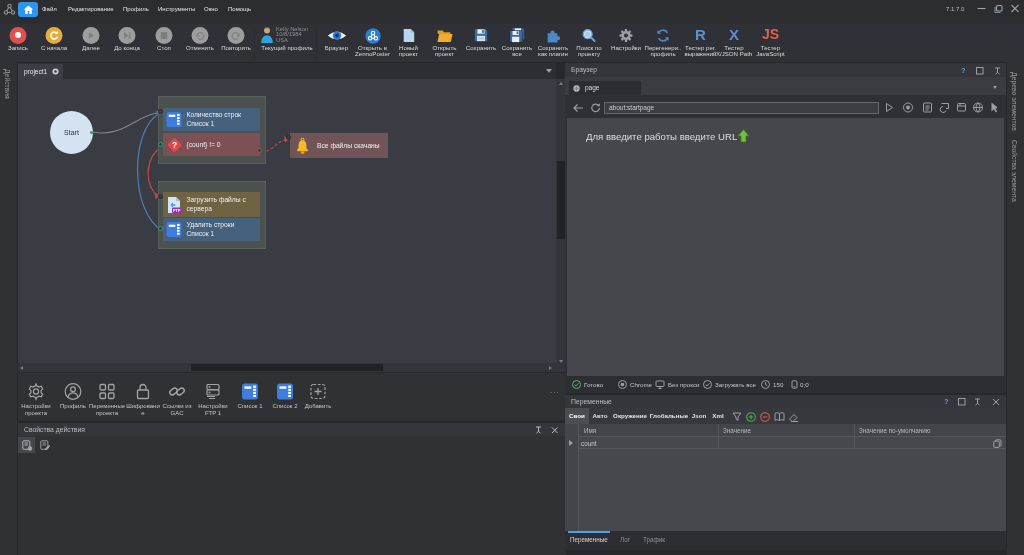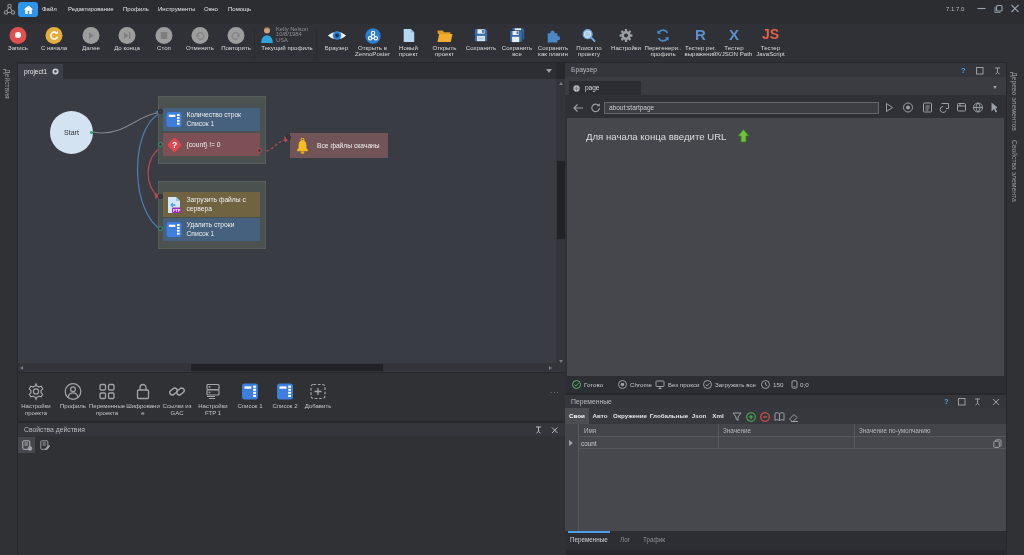--- a/index.html
+++ b/index.html
@@ -493,21 +493,21 @@
 <path d="M58.5 2.5h7v5h-2.5M60 5.5a3 3 0 1 0 3 4"></path>
 <rect x="74.5" y="2.5" width="8" height="7.5" rx="1"></rect>
           <path d="M74.5 5h8M77 2.5V5"></path>
 <circle cx="95" cy="6.5" r="4.5"></circle>
           <path d="M90.5 6.5h9M95 2c-2.5 2.5-2.5 6.5 0 9c2.5-2.5 2.5-6.5 0-9z"></path>
 <path d="M108.5 1.5l0 9 2.5-2.5 1.5 3.5 1.5-1-1.5-3.2 3 0z" fill="#9aa0a5" stroke="none"></path>
 </g>
       </svg>
 
 <div class="abs" style="left:2px;top:55px;width:437px;height:258px;background:#46474c;">
-<div class="abs" style="left:19px;top:13px;font-size:9.6px;color:#dcdee0;">Для начала конца введите URL</div>
+<div class="abs" style="left:19px;top:13px;font-size:9.6px;color:#dcdee0;">Для введите работы введите URL</div>
 <svg class="abs" style="left:170px;top:11px" width="13" height="14" viewBox="0 0 13 14">
           <path d="M6.5 0.5L12 7H9v6H4V7H1z" fill="#6fc13e" stroke="#3e7a1e" stroke-width="0.8"></path>
         </svg>
 </div>
 
 <div class="abs" style="left:0;top:313px;width:441px;height:17px;background:#2c2e33;" id="bstatus">
 <svg class="abs" style="left:7px;top:4px" width="9" height="9" viewBox="0 0 9 9">
           <circle cx="4.5" cy="4.5" r="4" fill="none" stroke="#58b868" stroke-width="1"></circle>
           <path d="M2.5 4.6l1.4 1.4 2.6-2.8" stroke="#58b868" stroke-width="1" fill="none"></path>
         </svg>

